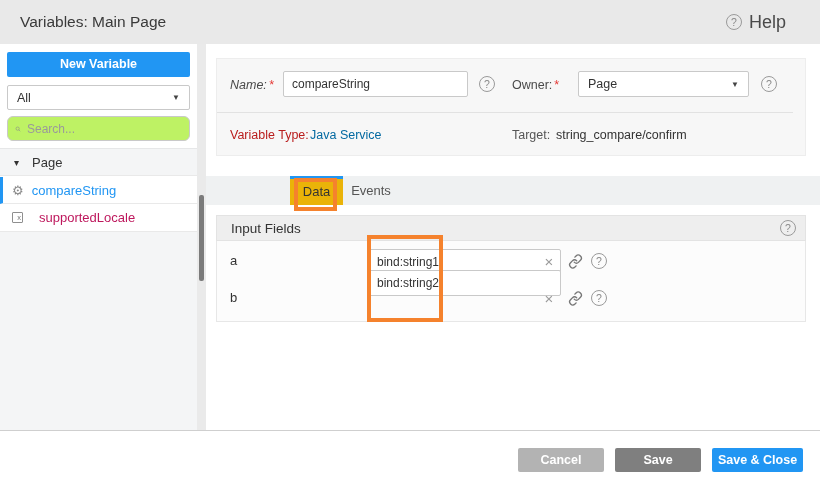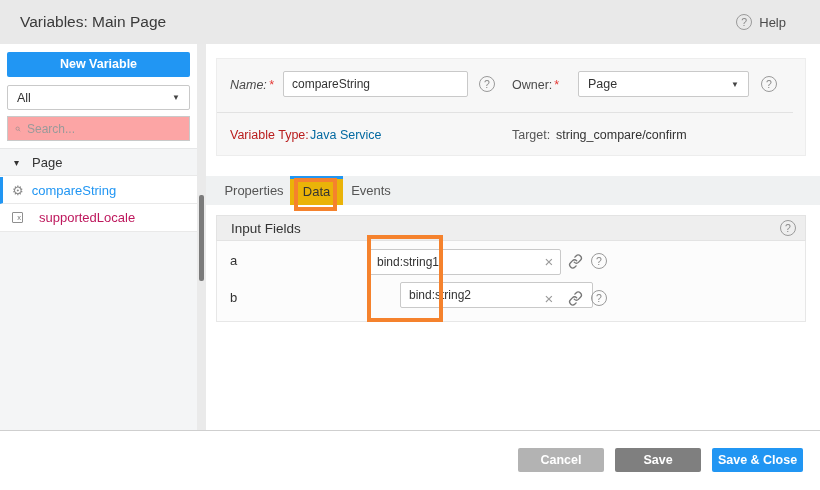--- a/index.html
+++ b/index.html
@@ -5,39 +5,39 @@
   * { margin:0; padding:0; box-sizing:border-box; }
   html,body { width:820px; height:490px; background:#fff; }
   body { font-family:"Liberation Sans", sans-serif; color:#333; overflow:hidden; }
   .stage { position:relative; width:820px; height:490px; background:#fff; }
   .abs { position:absolute; }
 
   
   .hdr { left:0; top:0; width:820px; height:44px; background:#e9e9e9; }
   .hdr-title { left:20px; top:0; height:44px; line-height:44px; font-size:15.5px; color:#3a3a3a; }
   .help-wrap { right:34px; top:0; height:44px; display:flex; align-items:center; gap:7px; }
-  .help-label { font-size:13px; color:#4a4a4a; }
+  .help-label { font-size:18px; color:#4a4a4a; }
 
   
   .qicon { width:16px; height:16px; border:1px solid #9a9a9a; border-radius:50%;
            color:#8a8a8a; font-size:10.5px; line-height:14px; text-align:center;
            display:inline-block; background:transparent; }
 
   
   .sidebar { left:0; top:44px; width:197px; height:386px; background:#fff; }
   .btn-new { left:7px; top:52px; width:183px; height:25px; background:#2196f3; color:#fff;
              font-size:12.5px; font-weight:600; text-align:center; line-height:25px;
              border-radius:2px; cursor:pointer; }
   .select-box { background:#fff; border:1px solid #c9c9c9; border-radius:2px;
                 display:flex; align-items:center; justify-content:space-between;
                 padding:0 9px; font-size:12.5px; color:#333; cursor:pointer; }
   .sel-all { left:7px; top:85px; width:183px; height:25px; }
   .caret { font-size:8px; color:#444; }
-  .search-box { left:7px; top:116px; width:183px; height:25px; background:#fca5a5;
-                border:1px solid #c9c9c9; border-radius:0; display:flex; align-items:center;
+  .search-box { left:7px; top:116px; width:183px; height:25px; background:#bef264;
+                border:1px solid #c9c9c9; border-radius:6px; display:flex; align-items:center;
                 padding:0 7px; gap:6px; }
   .search-box input { border:none; outline:none; flex:1; font-size:12px;
                       font-family:"Liberation Sans",sans-serif; color:#333; background:transparent; }
   .search-box input::placeholder { color:#9a9a9a; }
 
   .tree-row { left:0; width:197px; display:flex; align-items:center; font-size:13px;
               border-bottom:1px solid #e9e9e9; cursor:pointer; background:#fff; }
   .row-page { top:148px; height:28px; background:#f4f5f6; border-top:1px solid #e6e7e8; }
   .row-page .expander { margin-left:14px; font-size:10px; color:#333; width:14px; }
   .row-page .lbl { margin-left:4px; color:#333; }
@@ -88,21 +88,21 @@
                border:1px solid #e3e3e3; display:flex; align-items:center;
                justify-content:space-between; padding:0 9px 0 14px; }
   .if-title { font-size:13.5px; color:#333; }
   .if-body { left:216px; top:241px; width:590px; height:81px; background:#fcfcfc;
              border:1px solid #e7e7e7; border-top:none; }
   .frow-label { font-size:13px; color:#333; }
   .lab-a { left:230px; top:253px; }
   .lab-b { left:230px; top:290px; }
   .bind-input { padding-right:40px; }
   .in-a { left:368px; top:249px; width:193px; height:26px; }
-  .in-b { left:368px; top:282px; width:193px; height:26px;margin-left:32px; }
+  .in-b { left:368px; top:270px; width:193px; height:26px; }
   .clear-x { width:16px; height:16px; font-size:15px; line-height:15px; color:#9a9a9a;
              text-align:center; cursor:pointer; }
   .x-a { left:541px; top:254px; }
   .x-b { left:541px; top:291px; }
   .link-ic { width:15px; height:15px; cursor:pointer; }
   .lk-a { left:568px; top:254px; }
   .lk-b { left:568px; top:291px; }
   .q-a { left:591px; top:253px; }
   .q-b { left:591px; top:290px; }
 
@@ -181,21 +181,20 @@
   </div>
   <span class="abs qicon q-owner">?</span>
 
   <div class="abs hsep"></div>
   <div class="abs vt-label">Variable Type:</div>
   <div class="abs vt-value">Java Service</div>
   <div class="abs tg-label">Target:</div>
   <div class="abs tg-value">string_compare/confirm</div>
 
   <div class="abs tabbar">
-    <div class="tab tab-props">Properties</div>
     <div class="tab tab-data">Data</div>
     <div class="tab tab-events">Events</div>
   </div>
 
   <div class="abs if-header">
     <span class="if-title">Input Fields</span>
     <span class="qicon">?</span>
   </div>
   <div class="abs if-body"></div>
 

